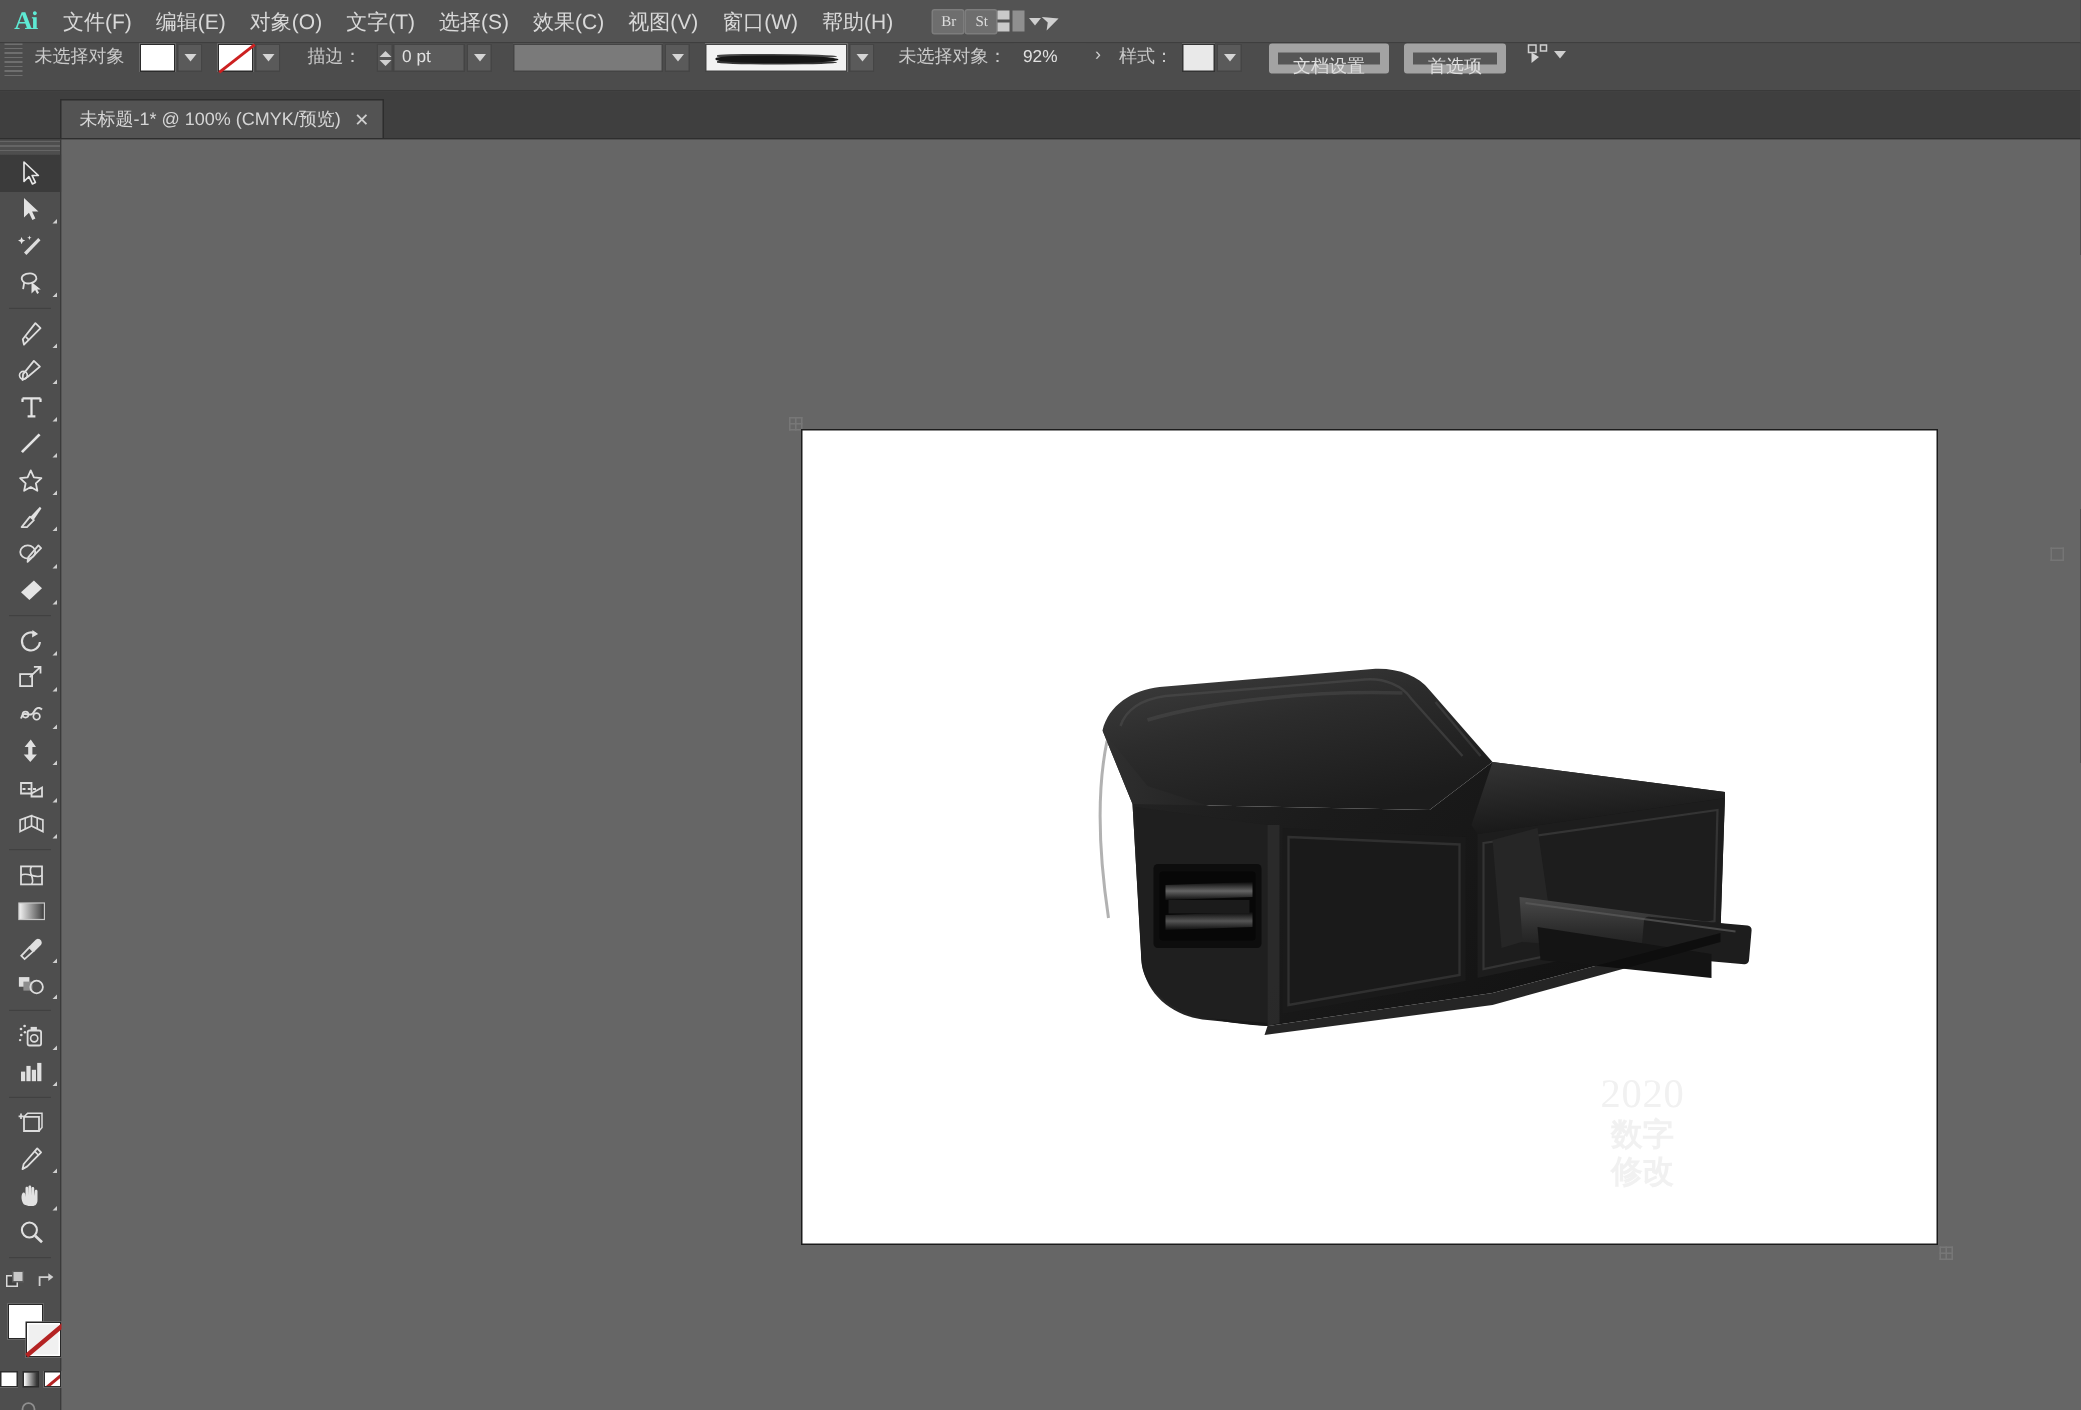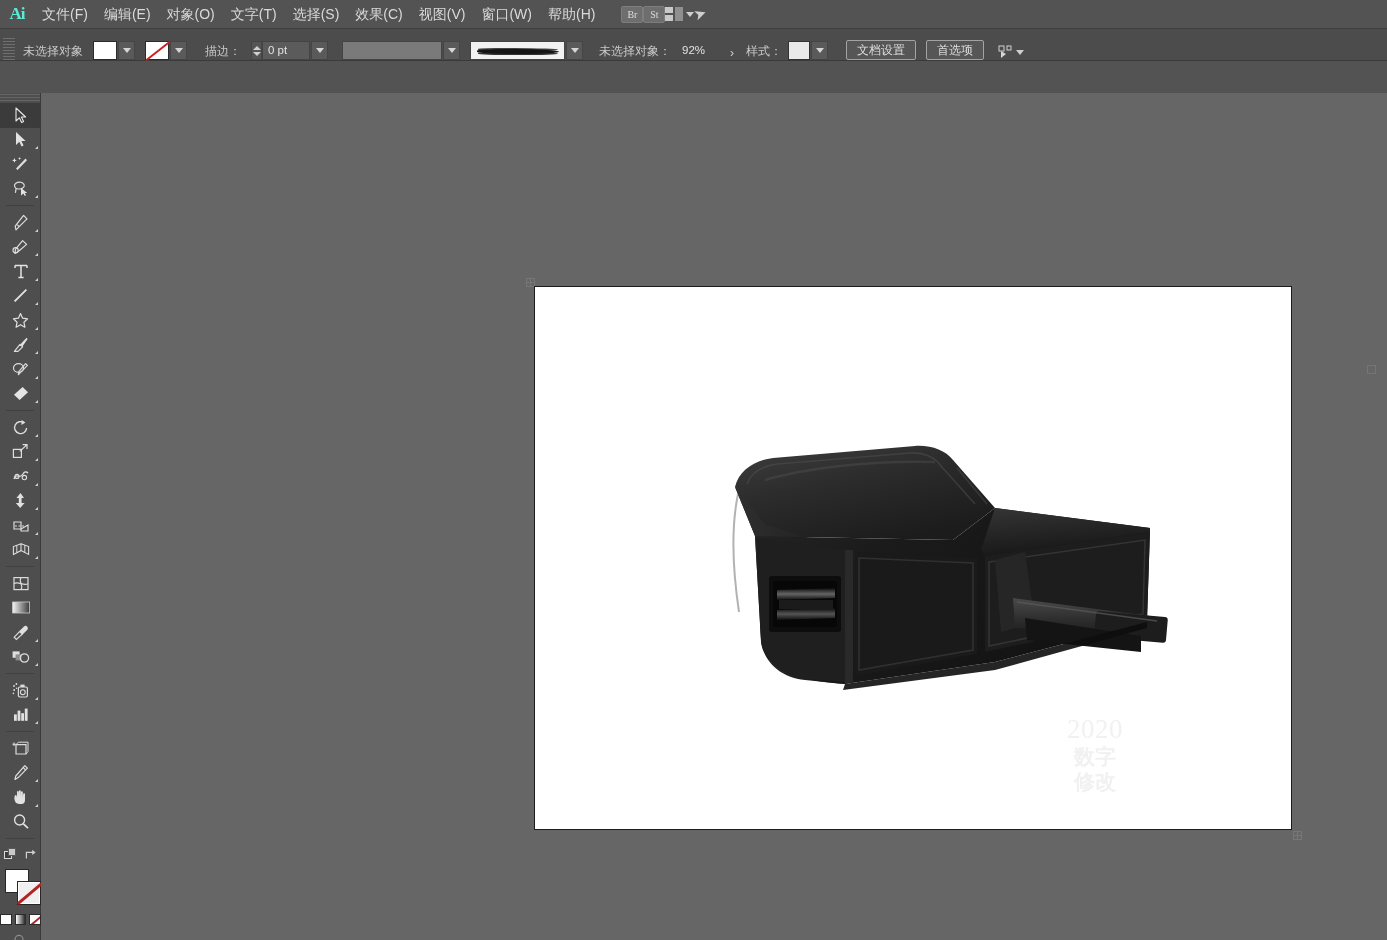--- a/index.html
+++ b/index.html
@@ -35,21 +35,21 @@
   .arrange-ico{ width:18px; height:14px; position:relative; }
   .arrange-ico i{ position:absolute; background:#c9c9c9; display:block;}
   .caret{ width:0;height:0;border-left:4px solid transparent;border-right:4px solid transparent;
           border-top:5px solid #cfcfcf; margin-left:3px;}
   .rocket{ font-size:15px; color:#d0d0d0; transform:rotate(-20deg); }
 
   
   .controlbar{
     position:absolute; left:0; top:29px; width:1387px; height:32px;
     background:#4c4c4c; border-bottom:1px solid #3a3a3a;
-    display:flex; align-items:flex-end;
+    display:flex; align-items:flex-start;
   }
   .grip{ width:12px; height:22px; margin:0 4px 0 3px;
     background:repeating-linear-gradient(to bottom,#6f6f6f 0 1px,transparent 1px 3px);}
   .cb-label{ font-size:12px; color:#c9c9c9; margin:0 10px 0 4px; white-space:nowrap;}
   .cb-label.u{ }
   .swatch{
     width:24px; height:19px; border:1px solid #2b2b2b; background:#fff;
   }
   .swatch.none{ position:relative; background:#fff; }
   .swatch.none:after{
@@ -77,21 +77,21 @@
     width:95px;height:19px;background:#f2f2f2;border:1px solid #444;
     position:relative; overflow:hidden;
   }
   .brush-def:after{
     content:""; position:absolute; left:6px; top:7px; width:82px; height:5px;
     background:#151515; border-radius:40% 60% 50% 50%;
     box-shadow:0 2px 0 -1px #333, 0 -2px 0 -1px #444;
   }
   .style-sw{ width:22px;height:19px;background:#e9e9e9;border:1px solid #333;}
   .btn{
-    height:20px; background:#565656; border:1px solid #a3a3a3; border-radius:2px;
+    height:20px; background:#565656; border:6px solid #a3a3a3; border-radius:2px;
     color:#dedede; font-size:12px; padding:0 10px; line-height:18px;
     white-space:nowrap; cursor:default;
   }
 
   
   .tabbar{
     position:absolute; left:0; top:61px; width:1387px; height:32px;
     background:#3f3f3f; border-bottom:1px solid #2e2e2e; display:flex; align-items:flex-end;
   }
   .tab{
@@ -295,20 +295,26 @@
     <div style="display:flex;align-items:center;">
       <svg width="15" height="15" viewBox="0 0 15 15">
         <rect x="1" y="1" width="5" height="5" fill="none" stroke="#cfcfcf" stroke-width="1"></rect>
         <rect x="9" y="1" width="4" height="4" fill="none" stroke="#cfcfcf" stroke-width="1"></rect>
         <path d="M3 6 L3 13 L8 9 Z" fill="#d6d6d6"></path>
       </svg>
       <span class="caret"></span>
     </div>
   </div>
 
+  <div class="tabbar">
+    <div class="tab">
+      <span>未标题-1* @ 100% (CMYK/预览)</span>
+      <span class="x">✕</span>
+    </div>
+  </div>
 
   <div class="toolbar">
     <div class="tb-grip"></div>
 
     <div class="tool sel">
       <svg width="16" height="17" viewBox="0 0 16 17">
           <path d="M3 1 L3 14 L6.3 10.8 L8.6 15.6 L10.6 14.6 L8.4 10 L12.6 10 Z" fill="none" stroke="#e8e8e8" stroke-width="1.1" stroke-linejoin="round"></path>
         </svg>
     </div>
     <div class="tool">

